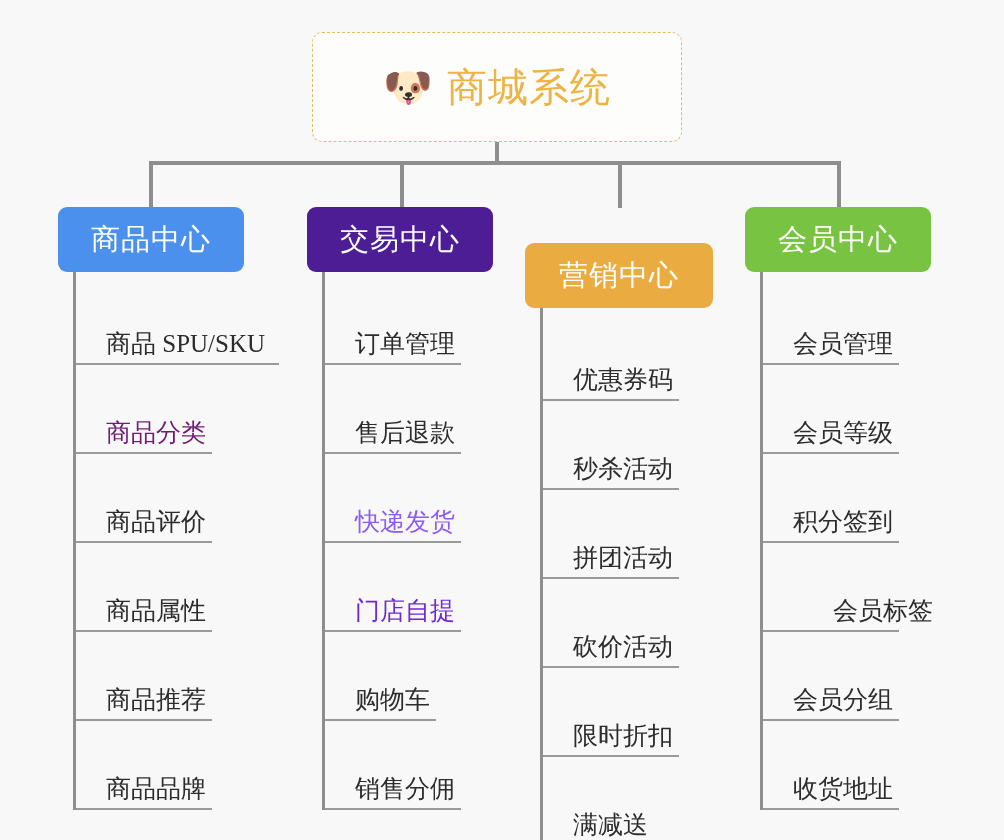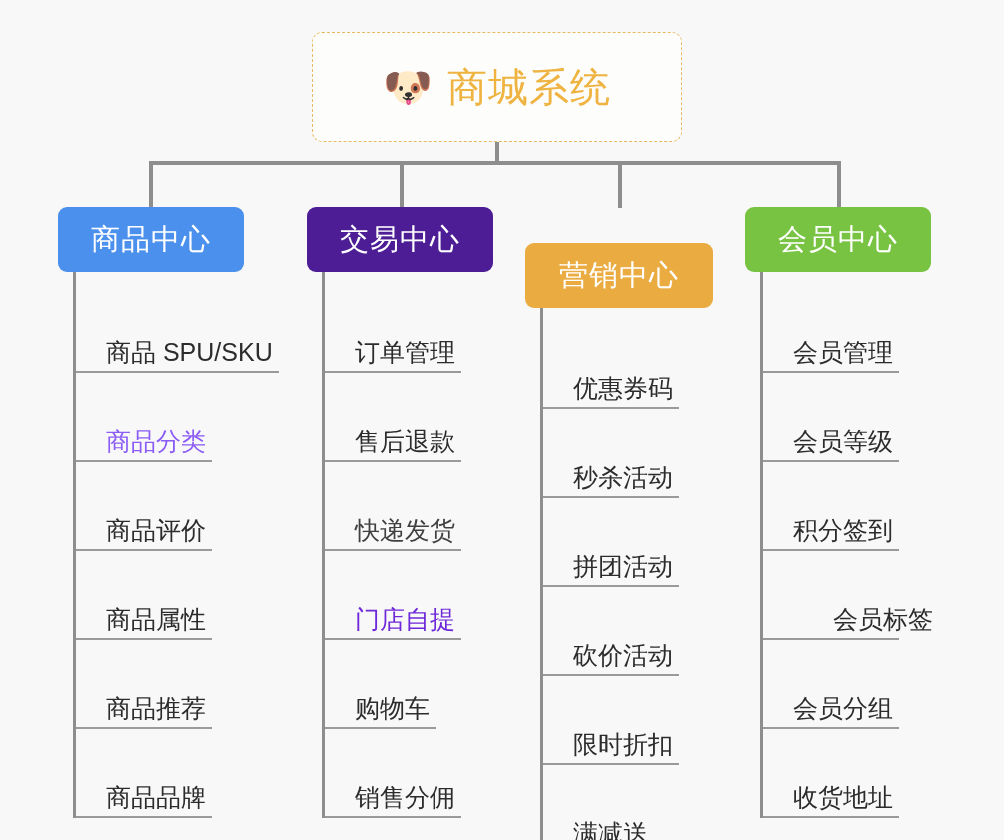--- a/index.html
+++ b/index.html
@@ -86,21 +86,22 @@
   .branch-0 .cat-box { width: 186px; }
   .branch-1 .cat-box { width: 186px; }
   .branch-2 .cat-box { width: 188px; margin-top: 36px; }
   .branch-3 .cat-box { width: 186px; }
 
   
   .leaf-stack {
     position: relative;
     margin-left: 15px;
     border-left: 3px solid #8e8e8e;
-    padding-top: 12px;
+    padding-top: 4px;
+    font-family: Liberation Serif, serif;
   }
   .leaf {
     position: relative;
     height: 89px;
     display: flex;
     align-items: flex-end;
   }
   .leaf-line {
     position: absolute;
     left: 0;
@@ -137,21 +138,21 @@
   <div class="branch branch-0">
     <div class="cat-box" style="background: rgb(74, 144, 236);">
       <span>商品中心</span>
     </div>
     <div class="leaf-stack" style="border-left-color: rgb(142, 142, 142);">
       <div class="leaf">
         <span class="leaf-label" style="color: rgb(44, 44, 44);">商品 SPU/SKU</span>
         <span class="leaf-line" style="width: 203px; background: rgb(154, 154, 154);"></span>
       </div>
       <div class="leaf">
-        <span class="leaf-label" style="color: #8b5cf6;">商品分类</span>
+        <span class="leaf-label" style="color: #701a75;">商品分类</span>
         <span class="leaf-line" style="width: 136px; background: rgb(154, 154, 154);"></span>
       </div>
       <div class="leaf">
         <span class="leaf-label" style="color: rgb(44, 44, 44);">商品评价</span>
         <span class="leaf-line" style="width: 136px; background: rgb(154, 154, 154);"></span>
       </div>
       <div class="leaf">
         <span class="leaf-label" style="color: rgb(44, 44, 44);">商品属性</span>
         <span class="leaf-line" style="width: 136px; background: rgb(154, 154, 154);"></span>
       </div>
@@ -173,21 +174,21 @@
     <div class="leaf-stack" style="border-left-color: rgb(142, 142, 142);">
       <div class="leaf">
         <span class="leaf-label" style="color: rgb(44, 44, 44);">订单管理</span>
         <span class="leaf-line" style="width: 136px; background: rgb(154, 154, 154);"></span>
       </div>
       <div class="leaf">
         <span class="leaf-label" style="color: rgb(44, 44, 44);">售后退款</span>
         <span class="leaf-line" style="width: 136px; background: rgb(154, 154, 154);"></span>
       </div>
       <div class="leaf">
-        <span class="leaf-label" style="color: #404040;">快递发货</span>
+        <span class="leaf-label" style="color: #8b5cf6;">快递发货</span>
         <span class="leaf-line" style="width: 136px; background: rgb(154, 154, 154);"></span>
       </div>
       <div class="leaf">
         <span class="leaf-label" style="color: #6d28d9;">门店自提</span>
         <span class="leaf-line" style="width: 136px; background: rgb(154, 154, 154);"></span>
       </div>
       <div class="leaf">
         <span class="leaf-label" style="color: rgb(44, 44, 44);">购物车</span>
         <span class="leaf-line" style="width: 111px; background: rgb(154, 154, 154);"></span>
       </div>

